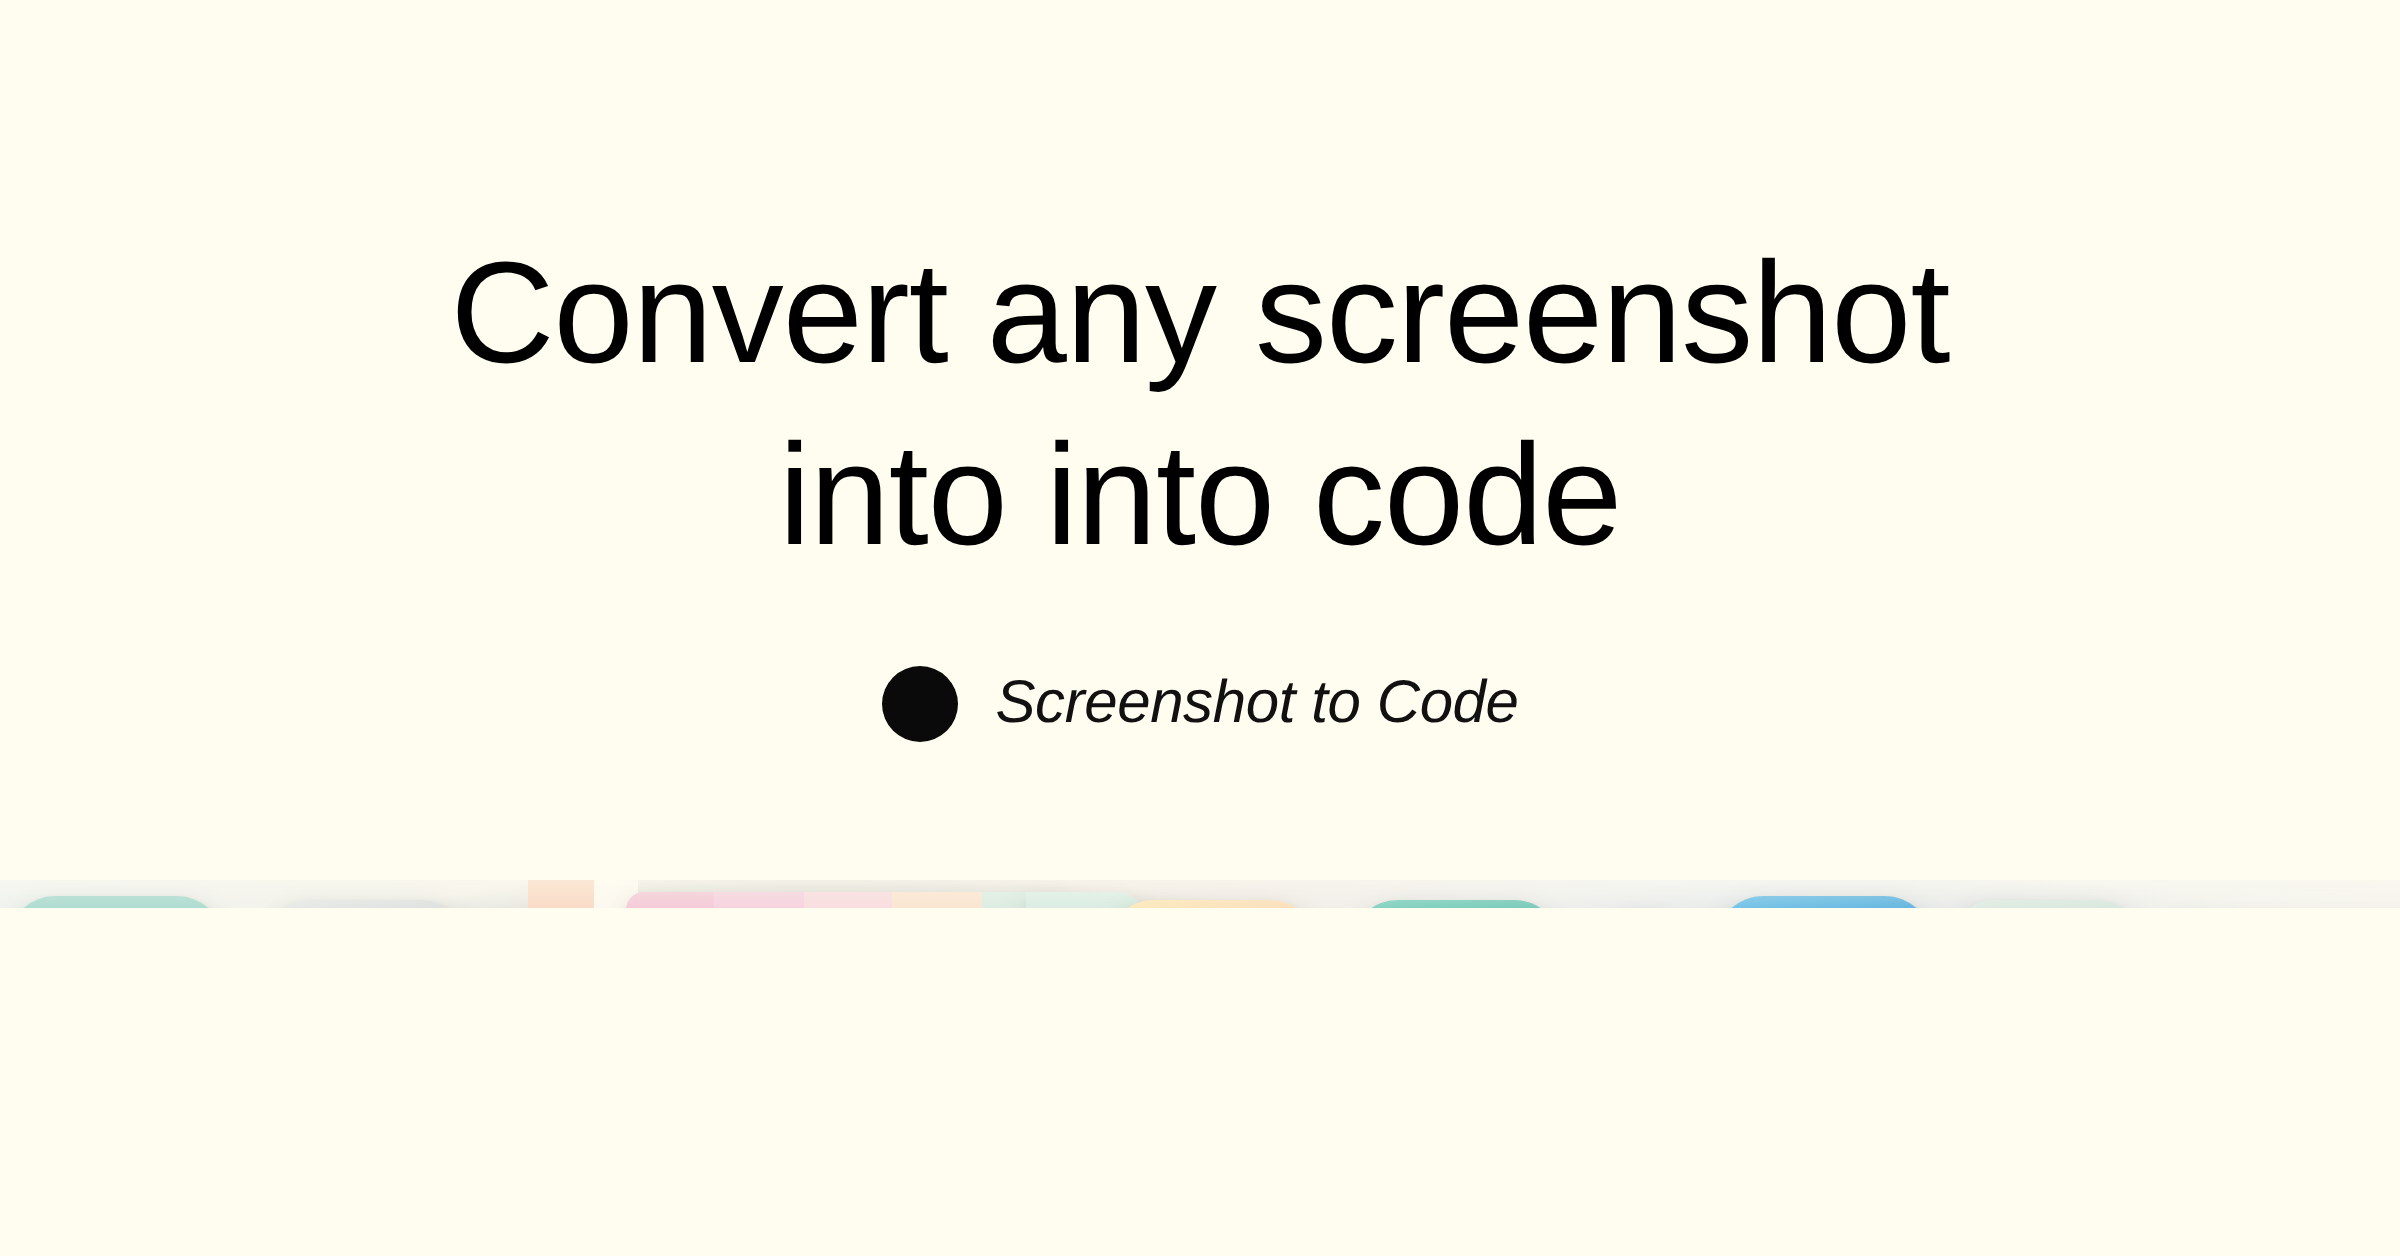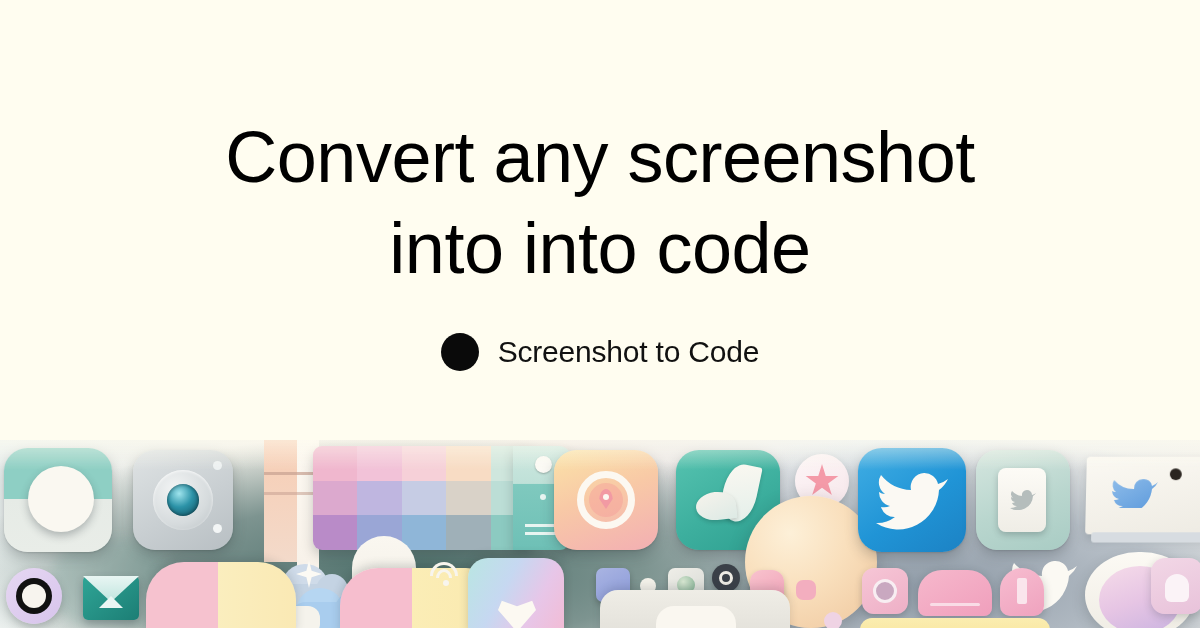--- a/index.html
+++ b/index.html
@@ -7,21 +7,21 @@
 
   html, body {
     width:1200px; height:628px;
     overflow:hidden;
     background:#FFFDF0;
     font-family:"Liberation Sans", sans-serif;
   }
 
   .og-card {
     position:relative;
-    width:1200px; height:628px;
+    width:1200px; height:454px;
     background:#FFFDF0;
     overflow:hidden;
   }
 
   
   .text-zone {
     position:absolute;
     left:0; top:0; width:1200px; height:442px;
     display:flex; flex-direction:column;
     align-items:center; justify-content:flex-start;
@@ -51,20 +51,21 @@
     border-radius:50%;
     background:#0A0A0A;
     flex:0 0 auto;
   }
   .brand-name {
     font-family:"Liberation Sans", sans-serif;
     font-size:30px;
     font-weight:400;
     letter-spacing:-0.2px;
     color:#111111;
+    font-style:italic;
   }
 
   
   .strip {
     position:absolute;
     left:0; top:440px;
     width:1200px; height:188px;
     overflow:hidden;
     background:
       radial-gradient(ellipse 620px 190px at 34% 70%, #4d6f6a 0%, #7d9490 38%, rgba(190,200,198,0) 72%),

